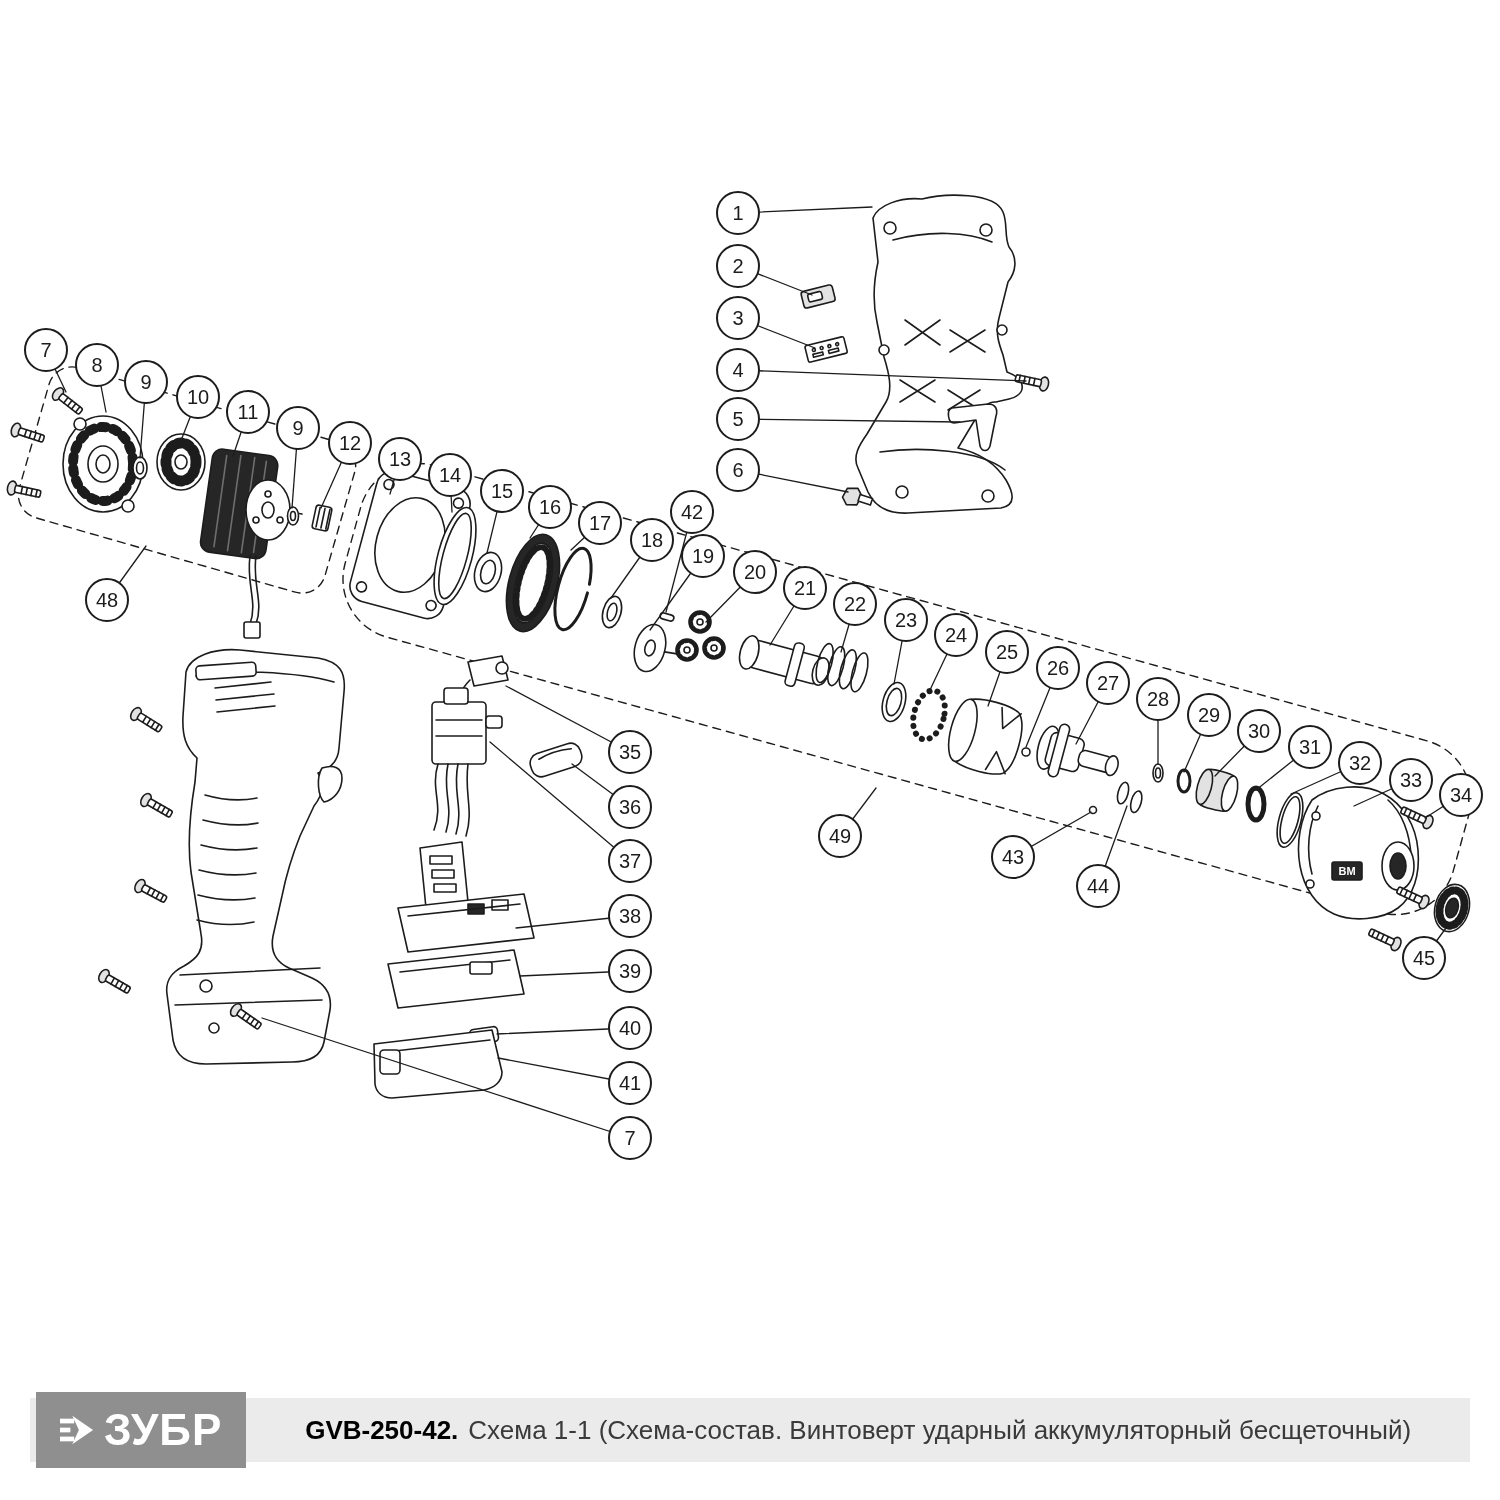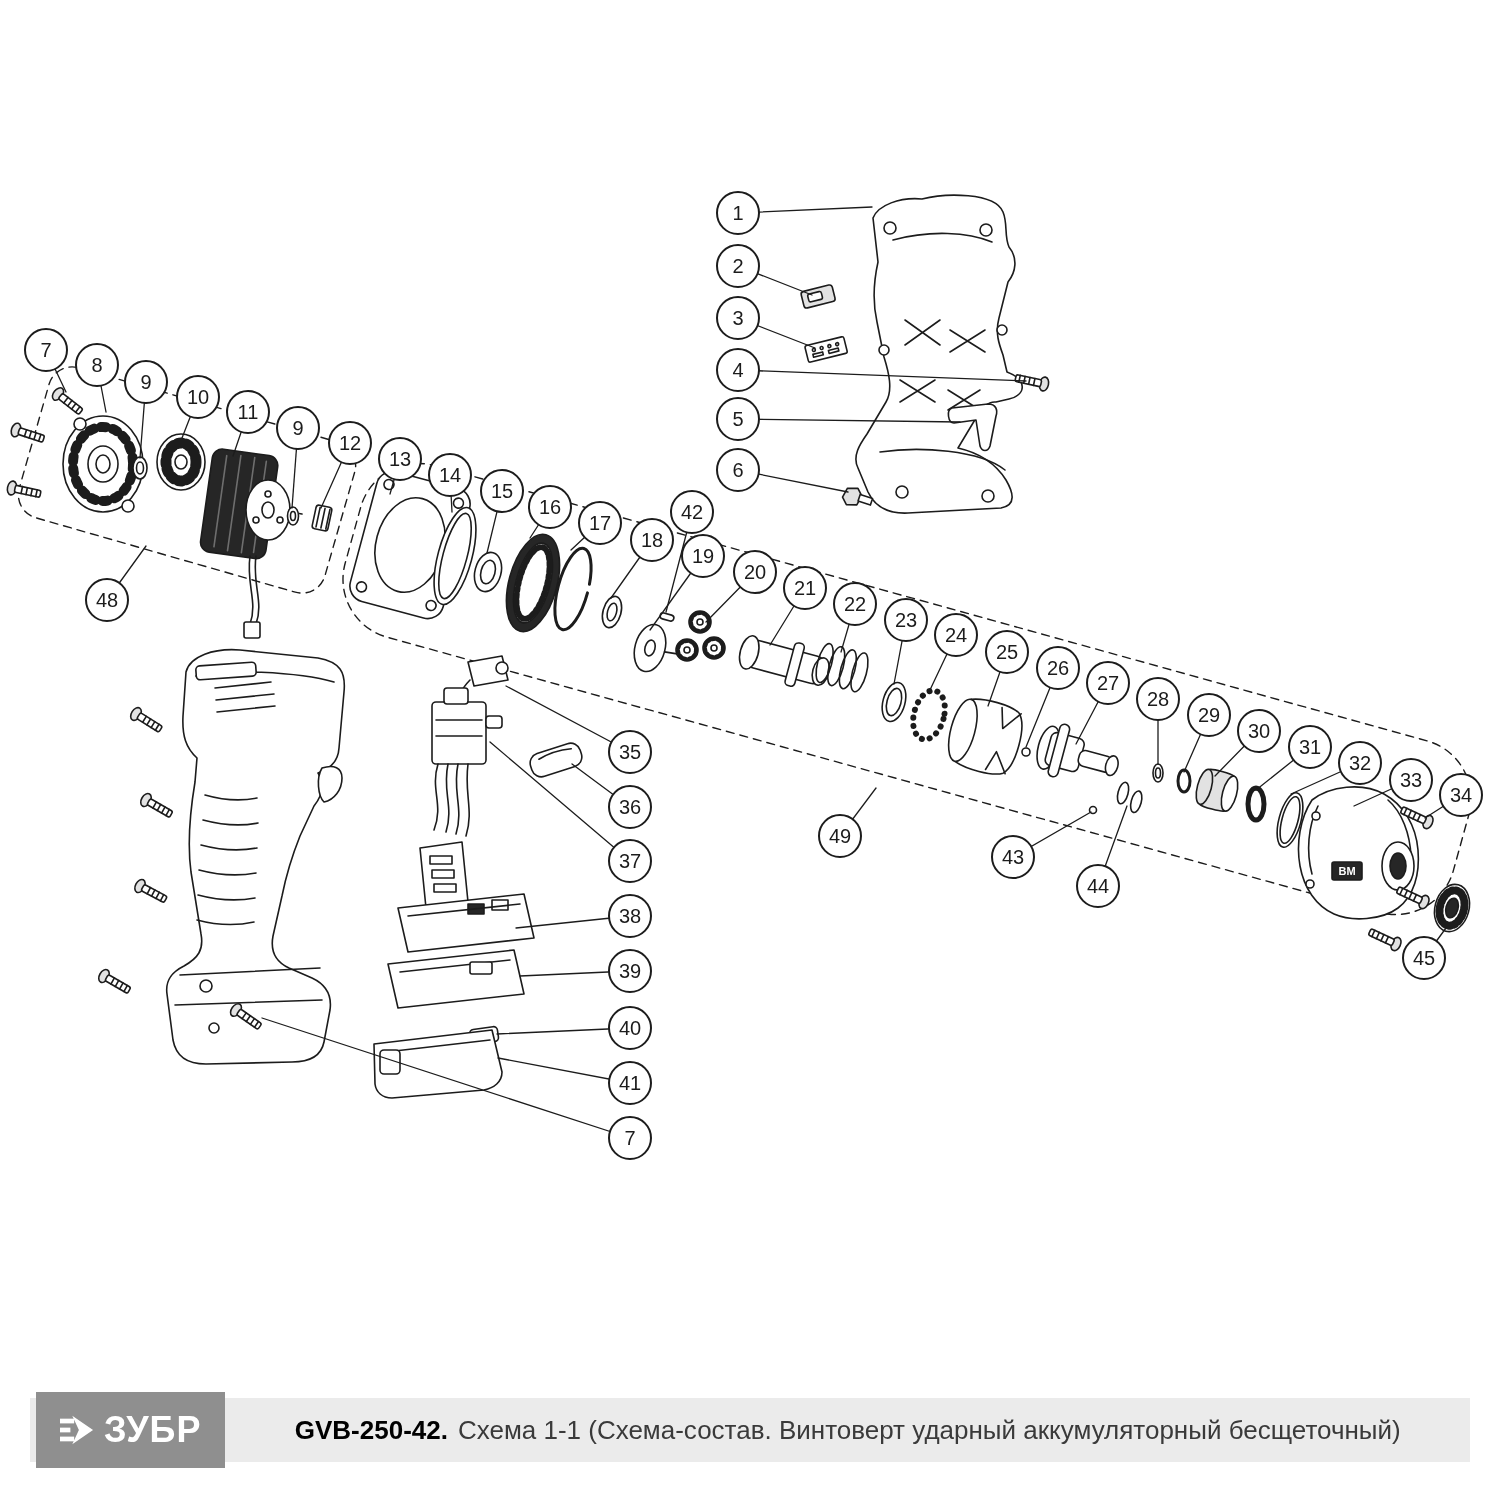--- a/index.html
+++ b/index.html
@@ -16,21 +16,21 @@
   #diagram .sw5{stroke-width:5;}
   #diagram .sw6{stroke-width:6;}
   #diagram .sw8{stroke-width:8;}
   #diagram .sw10{stroke-width:10;}
   #diagram .sw11{stroke-width:11;}
   #diagram .leader{stroke-width:1.3;}
   #diagram .callout{fill:#ffffff;stroke-width:2;}
   #diagram .callout-num{font:20px "Liberation Sans",sans-serif;fill:#1c1c1c;stroke:none;text-anchor:middle;}
   #diagram .lbl{font:bold 11px "Liberation Sans",sans-serif;fill:#ffffff;stroke:none;text-anchor:middle;}
   .footer{position:absolute;left:30px;right:30px;bottom:38px;height:64px;display:flex;align-items:center;background:#ebebeb;}
-  .logo{height:64px;margin-left:6px;padding:6px 24px;display:flex;align-items:center;gap:10px;background:#8f8f8f;color:#fff;font-weight:bold;font-size:36px;letter-spacing:1px;font-family:"Liberation Sans",sans-serif;}
+  .logo{height:64px;margin-left:6px;padding:6px 24px;display:flex;align-items:center;gap:10px;background:#8f8f8f;color:#fff;font-weight:bold;font-size:44px;letter-spacing:1px;font-family:"Liberation Sans",sans-serif;}
   .caption{flex:1;text-align:center;font-size:26px;color:#3a3a3a;white-space:nowrap;}
   .caption .model{font-weight:bold;color:#000;margin-right:10px;}
 </style>
 </head>
 <body>
 
 <div class="page">
 
 <svg id="diagram" width="1500" height="1500" viewBox="0 0 1500 1500">
   <defs>

